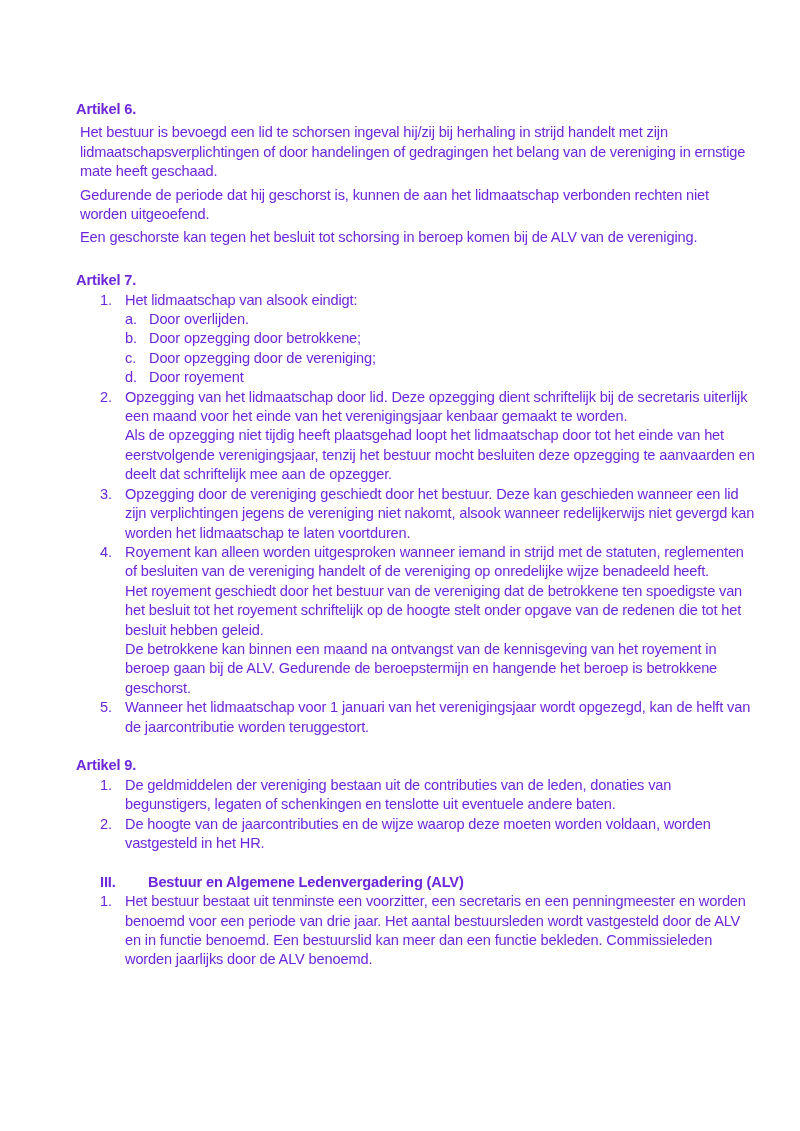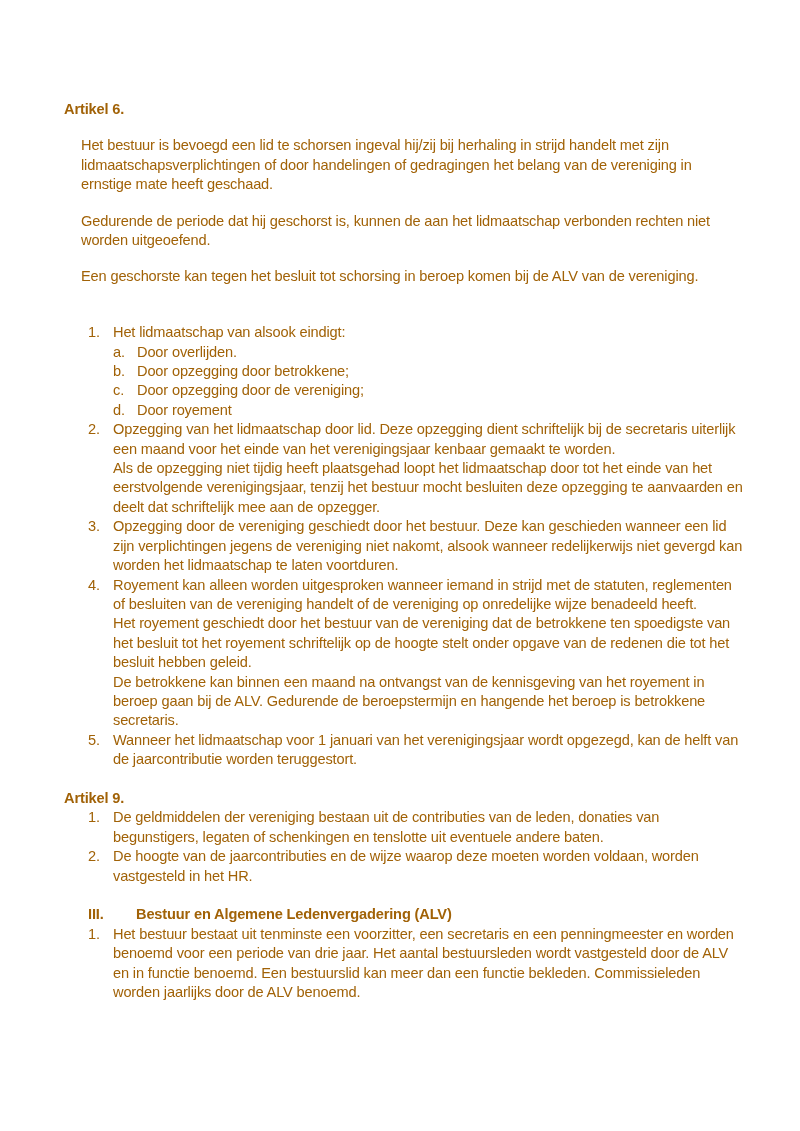--- a/index.html
+++ b/index.html
@@ -1,24 +1,24 @@
 <!DOCTYPE html>
 <html><head>
 <meta charset="utf-8">
 <style>
   html, body { margin: 0; padding: 0; background: #ffffff; }
   body { width: 800px; height: 1131px; position: relative; overflow: hidden; }
   .page {
-    position: absolute; left: 64px; top: 100px; width: 680px;
+    position: absolute; left: 76px; top: 100px; width: 680px;
     font-family: "Liberation Sans", sans-serif;
-    font-size: 14.6px; line-height: 19.4px; color: #a16207;
+    font-size: 14.6px; line-height: 19.4px; color: #6d28d9;
     letter-spacing: -0.15px;
   }
   .heading { font-weight: bold; }
-  .para { margin: 17px; }
+  .para { margin: 4px; }
   .gap { height: 19.4px; }
   .ol { margin: 0; padding: 0; list-style: none; }
   .li { position: relative; padding-left: 49px; }
   .li .num { position: absolute; left: 24px; top: 0; }
   .sub { margin: 0; padding: 0; list-style: none; }
   .sub .li2 { position: relative; padding-left: 24px; }
   .sub .li2 .num { position: absolute; left: 0; top: 0; }
   .section { font-weight: bold; position: relative; padding-left: 72px; }
   .section .roman { position: absolute; left: 24px; }
 </style>
@@ -30,20 +30,21 @@
   <div>
     <div class="heading">Artikel 6.</div>
     <p class="para">Het bestuur is bevoegd een lid te schorsen ingeval hij/zij bij herhaling in strijd handelt met zijn lidmaatschapsverplichtingen of door handelingen of gedragingen het belang van de vereniging in ernstige mate heeft geschaad.</p>
     <p class="para">Gedurende de periode dat hij geschorst is, kunnen de aan het lidmaatschap verbonden rechten niet worden uitgeoefend.</p>
     <p class="para">Een geschorste kan tegen het besluit tot schorsing in beroep komen bij de ALV van de vereniging.</p>
   </div>
 
   <div class="gap"></div>
 
   <div>
+    <div class="heading">Artikel 7.</div>
     <div class="ol">
       <div class="li">
         <span class="num">1.</span>
         <div>Het lidmaatschap van alsook eindigt:</div>
         <div class="sub">
           <div class="li2">
             <span class="num">a.</span>
             <span>Door overlijden.</span>
           </div>
           <div class="li2">
@@ -66,21 +67,21 @@
         <div>Als de opzegging niet tijdig heeft plaatsgehad loopt het lidmaatschap door tot het einde van het eerstvolgende verenigingsjaar, tenzij het bestuur mocht besluiten deze opzegging te aanvaarden en deelt dat schriftelijk mee aan de opzegger.</div>
       </div>
       <div class="li">
         <span class="num">3.</span>
         <div>Opzegging door de vereniging geschiedt door het bestuur. Deze kan geschieden wanneer een lid zijn verplichtingen jegens de vereniging niet nakomt, alsook wanneer redelijkerwijs niet gevergd kan worden het lidmaatschap te laten voortduren.</div>
       </div>
       <div class="li">
         <span class="num">4.</span>
         <div>Royement kan alleen worden uitgesproken wanneer iemand in strijd met de statuten, reglementen of besluiten van de vereniging handelt of de vereniging op onredelijke wijze benadeeld heeft.</div>
         <div>Het royement geschiedt door het bestuur van de vereniging  dat de betrokkene ten spoedigste van het besluit tot het royement schriftelijk op de hoogte stelt onder opgave van de redenen die tot het besluit hebben geleid.</div>
-        <div>De betrokkene kan binnen een maand na ontvangst van de kennisgeving van het royement in beroep gaan bij de ALV. Gedurende de beroepstermijn en hangende het beroep is betrokkene secretaris.</div>
+        <div>De betrokkene kan binnen een maand na ontvangst van de kennisgeving van het royement in beroep gaan bij de ALV. Gedurende de beroepstermijn en hangende het beroep is betrokkene geschorst.</div>
       </div>
       <div class="li">
         <span class="num">5.</span>
         <div>Wanneer het lidmaatschap voor 1 januari van het verenigingsjaar wordt opgezegd, kan de helft van de jaarcontributie worden teruggestort.</div>
       </div>
     </div>
   </div>
 
   <div class="gap"></div>
 

